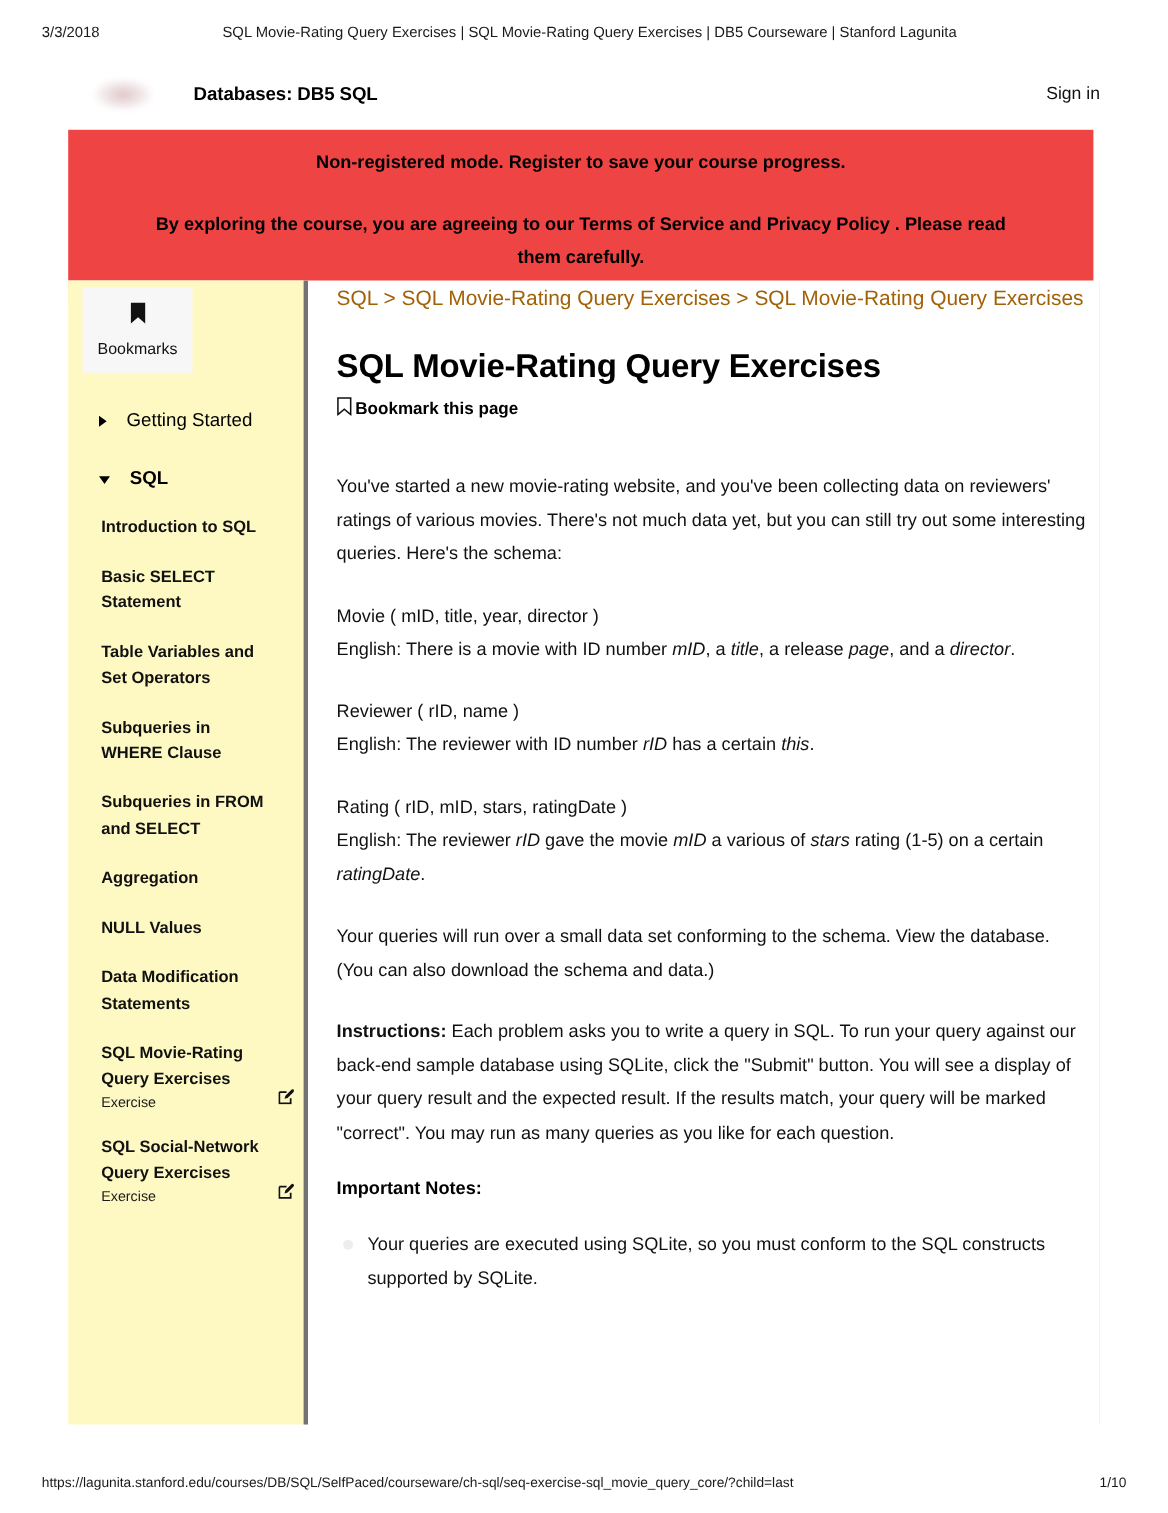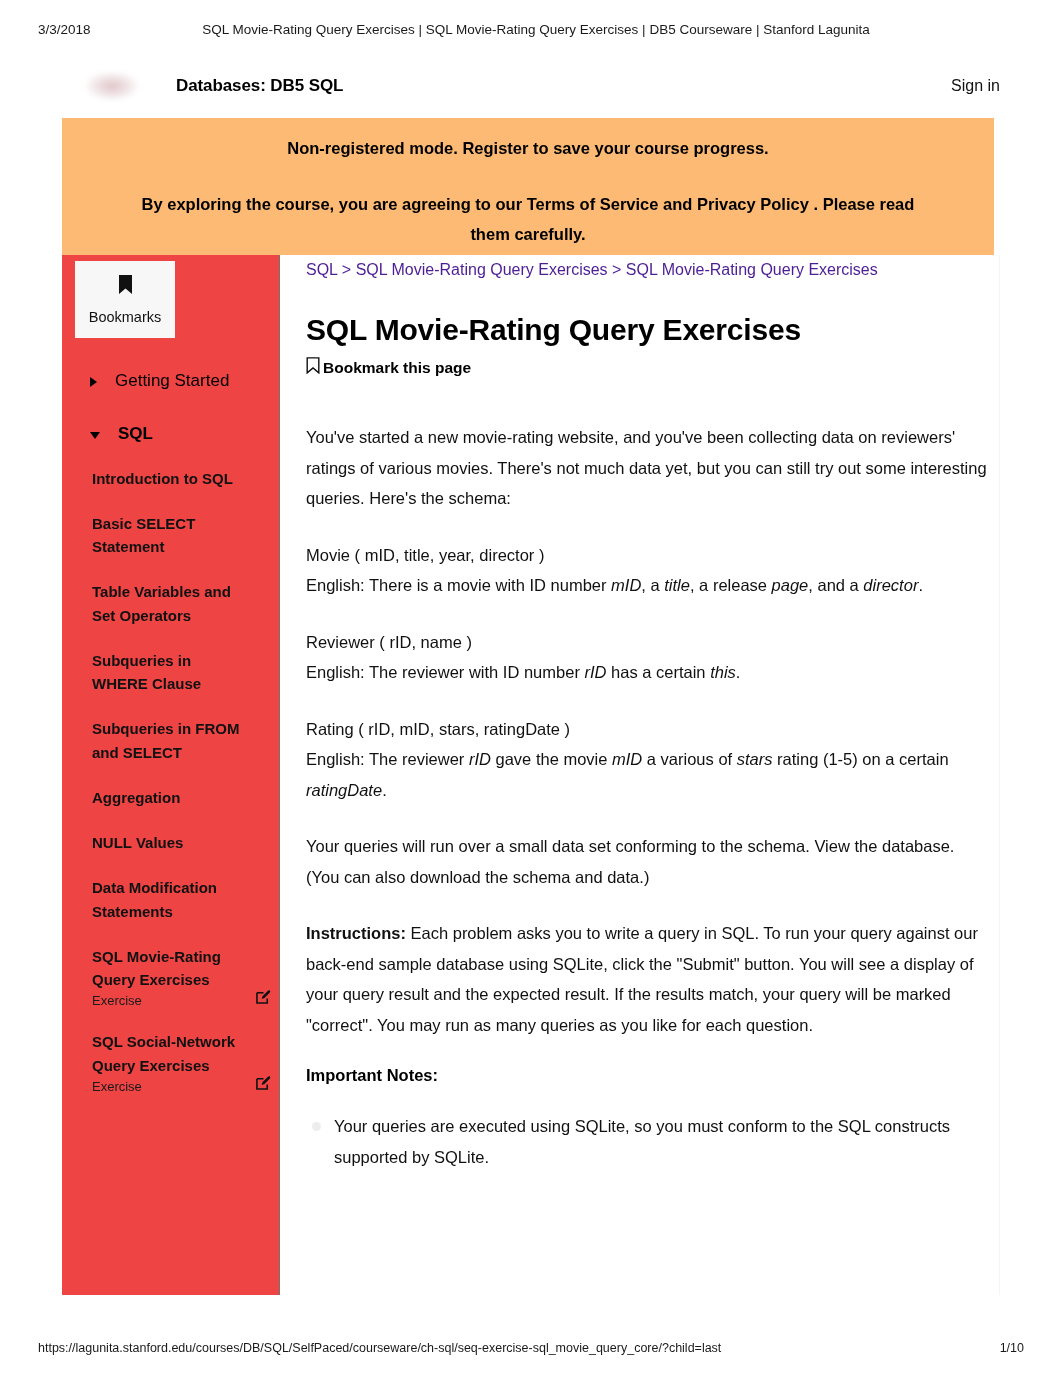--- a/index.html
+++ b/index.html
@@ -47,21 +47,21 @@
   }
   .signin {
     margin-left: auto;
     font-size: 16px; color: #111; cursor: pointer;
   }
 
   
   .banner {
     position: absolute;
     top: 118px; left: 62px; right: 68px;
-    background: #fdba74;
+    background: #ef4444;
     padding: 18px 40px 26px;
     text-align: center;
   }
   .banner-line1 {
     font-size: 16.5px; font-weight: bold;
     margin-bottom: 28px; line-height: 1.5;
   }
   .banner-line2 {
     font-size: 16.5px; font-weight: bold;
     line-height: 1.85; padding: 0 30px;
@@ -73,22 +73,22 @@
     position: absolute;
     top: 255px; left: 62px;
     width: 938px; height: 1040px;
     display: flex;
     border-right: 1px solid #f4f4f4;
     background: #ffffff;
   }
   .sidebar {
     width: 218px;
     flex: none;
-    background: #ef4444;
-    border-right: 1px solid #737373;
+    background: #fef9c3;
+    border-right: 4px solid #737373;
     padding-top: 0;
   }
   .bookmarks-tab {
     width: 100px;
     margin: 6px 0 0 13px;
     padding: 14px 6px 12px;
     background: #f7f7f7;
     text-align: center;
     cursor: pointer;
   }
@@ -141,21 +141,21 @@
     position: absolute;
     right: 8px; bottom: 0px;
   }
 
   
   .main {
     flex: 1;
     padding: 6px 12px 0 26px;
     min-width: 0;
   }
-  .breadcrumb { font-size: 16px; color: #4c1d95; margin-bottom: 34px; }
+  .breadcrumb { font-size: 19px; color: #a16207; margin-bottom: 34px; }
   .page-title {
     font-size: 30px; font-weight: bold;
     letter-spacing: -0.2px;
     margin-bottom: 10px;
   }
   .bookmark-page {
     display: flex; align-items: center;
     gap: 3px;
     font-size: 15.5px; font-weight: bold;
     cursor: pointer;

